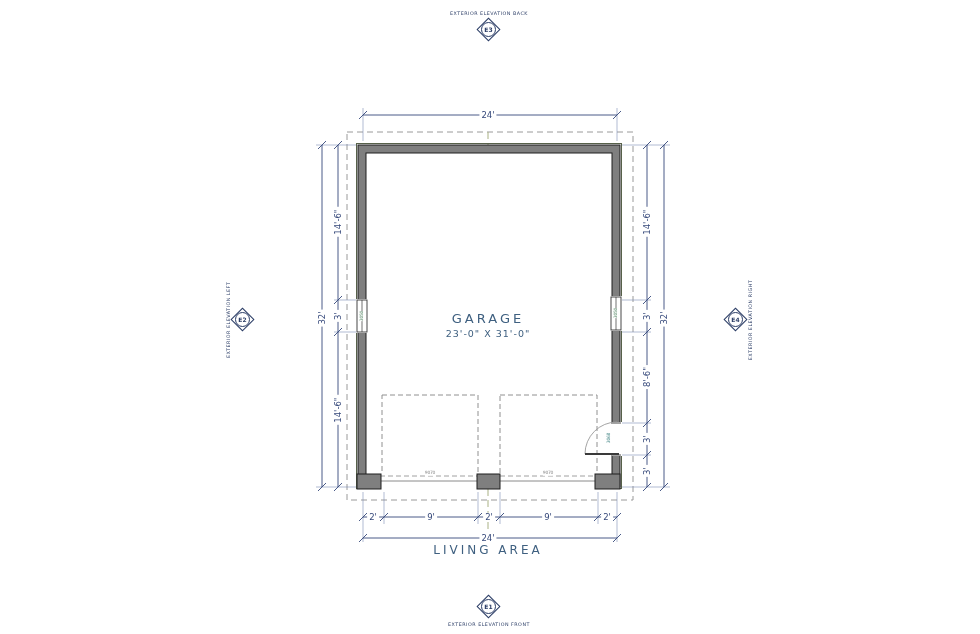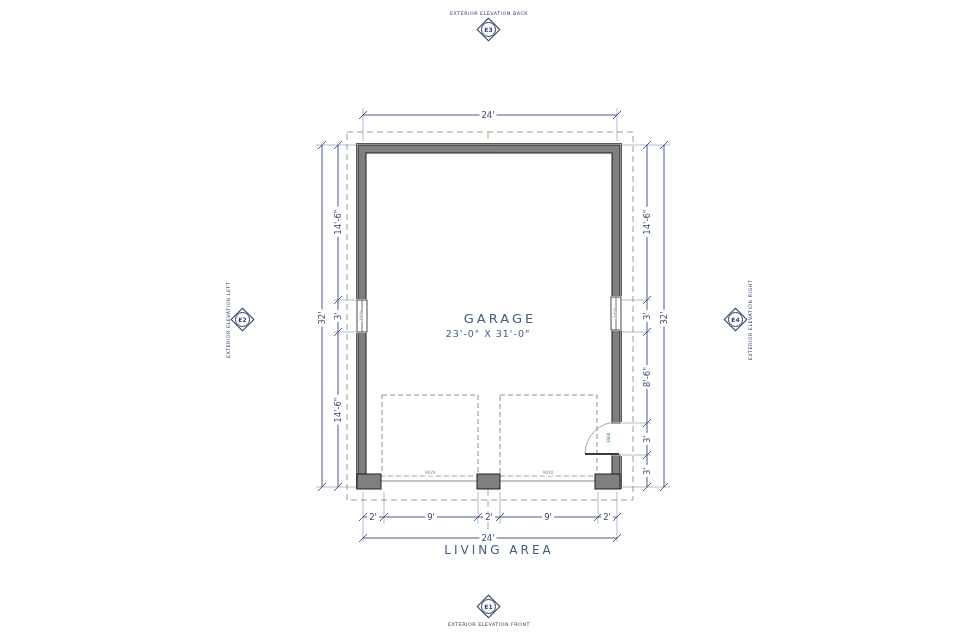--- a/index.html
+++ b/index.html
@@ -10,21 +10,21 @@
        padding:0 2px;white-space:nowrap;transform:translate(-50%,-50%);}
   .lbl.rot{transform:translate(-50%,-50%) rotate(-90deg);}
   .tiny{position:absolute;font-size:4.5px;line-height:1;white-space:nowrap;background:#fff;
         transform:translate(-50%,-50%);color:#8a8a8a;letter-spacing:-0.3px;}
   .tiny.rot{transform:translate(-50%,-50%) rotate(-90deg);}
   .room-name{position:absolute;color:#3f6080;font-size:13px;letter-spacing:3px;
              transform:translate(-50%,-50%);white-space:nowrap;background:#fff;padding:0 3px;}
   .room-size{position:absolute;color:#3f6080;font-size:9.5px;letter-spacing:1px;
              transform:translate(-50%,-50%);white-space:nowrap;background:#fff;padding:0 3px;}
   .area-lbl{position:absolute;color:#3f6080;font-size:12px;letter-spacing:3px;
-            transform:translate(-50%,-50%);white-space:nowrap;margin-left:11px;}
+            transform:translate(-50%,-50%);white-space:nowrap;}
   .marker{position:absolute;}
   .mk-diamond{position:absolute;width:15px;height:15px;border:1.5px solid #2b3d66;background:#fff;
               transform:rotate(45deg);display:flex;align-items:center;justify-content:center;}
   .mk-circle{width:13px;height:13px;border:1px solid #2b3d66;border-radius:50%;
              transform:rotate(-45deg);display:flex;align-items:center;justify-content:center;}
   .mk-id{font-size:6px;font-weight:bold;color:#2b3d66;letter-spacing:0;}
   .mk-lbl{position:absolute;color:#2b3d66;font-size:4.8px;letter-spacing:0.5px;white-space:nowrap;
           transform:translate(-50%,-50%);}
   .mk-lbl.rot{transform:translate(-50%,-50%) rotate(-90deg);}
 </style>
@@ -142,21 +142,21 @@
         <line x1="496" y1="521" x2="504" y2="513"></line>
       <line x1="594" y1="521" x2="602" y2="513"></line>
         <line x1="613" y1="521" x2="621" y2="513"></line>
 
       <line x1="363" y1="538" x2="617" y2="538"></line>
       <line x1="359" y1="542" x2="367" y2="534"></line>
         <line x1="613" y1="542" x2="621" y2="534"></line>
     </g>
   </svg>
 
-  <div class="room-name" style="left:488px;top:318px;margin-left:12px;">GARAGE</div>
+  <div class="room-name" style="left:488px;top:318px;">GARAGE</div>
   <div class="room-size" style="left:488px;top:333px;">23'-0" X 31'-0"</div>
   <div class="area-lbl" style="left:488px;top:550px;">LIVING AREA</div>
 
   <div class="lbl" style="left:488px;top:115px;">24'</div>
   <div class="lbl rot" style="left:322px;top:318px;">32'</div>
   <div class="lbl rot" style="left:338px;top:222px;">14'-6"</div>
   <div class="lbl rot" style="left:338px;top:316px;">3'</div>
   <div class="lbl rot" style="left:338px;top:410px;">14'-6"</div>
   <div class="lbl rot" style="left:647px;top:222px;">14'-6"</div>
   <div class="lbl rot" style="left:647px;top:316px;">3'</div>

